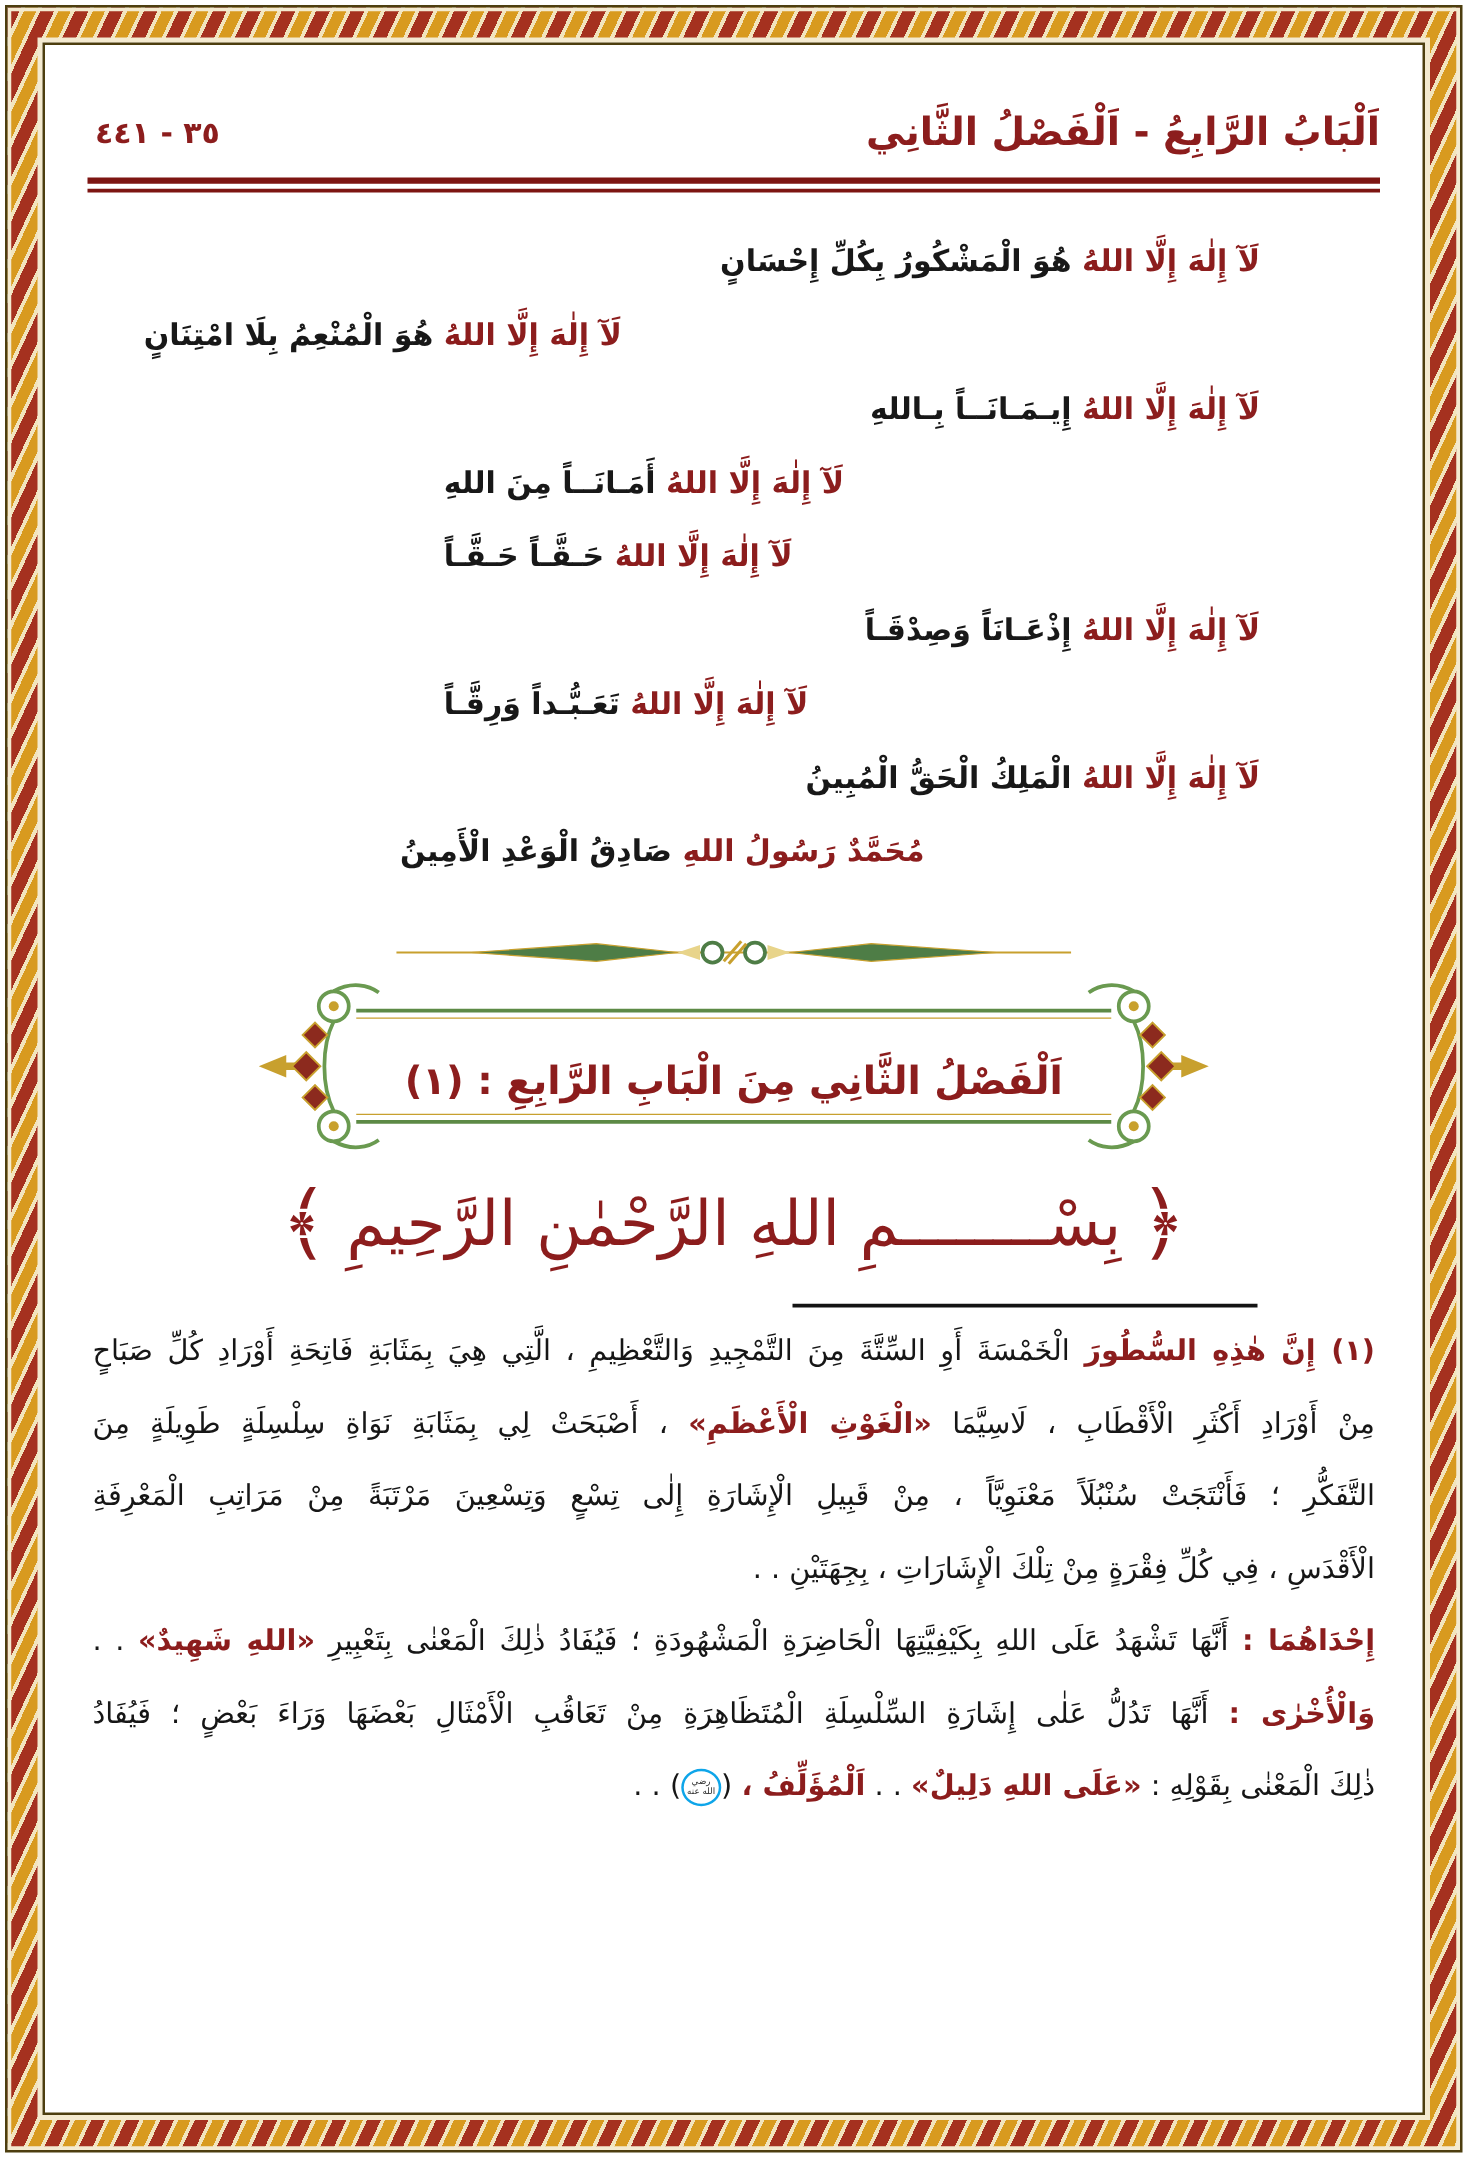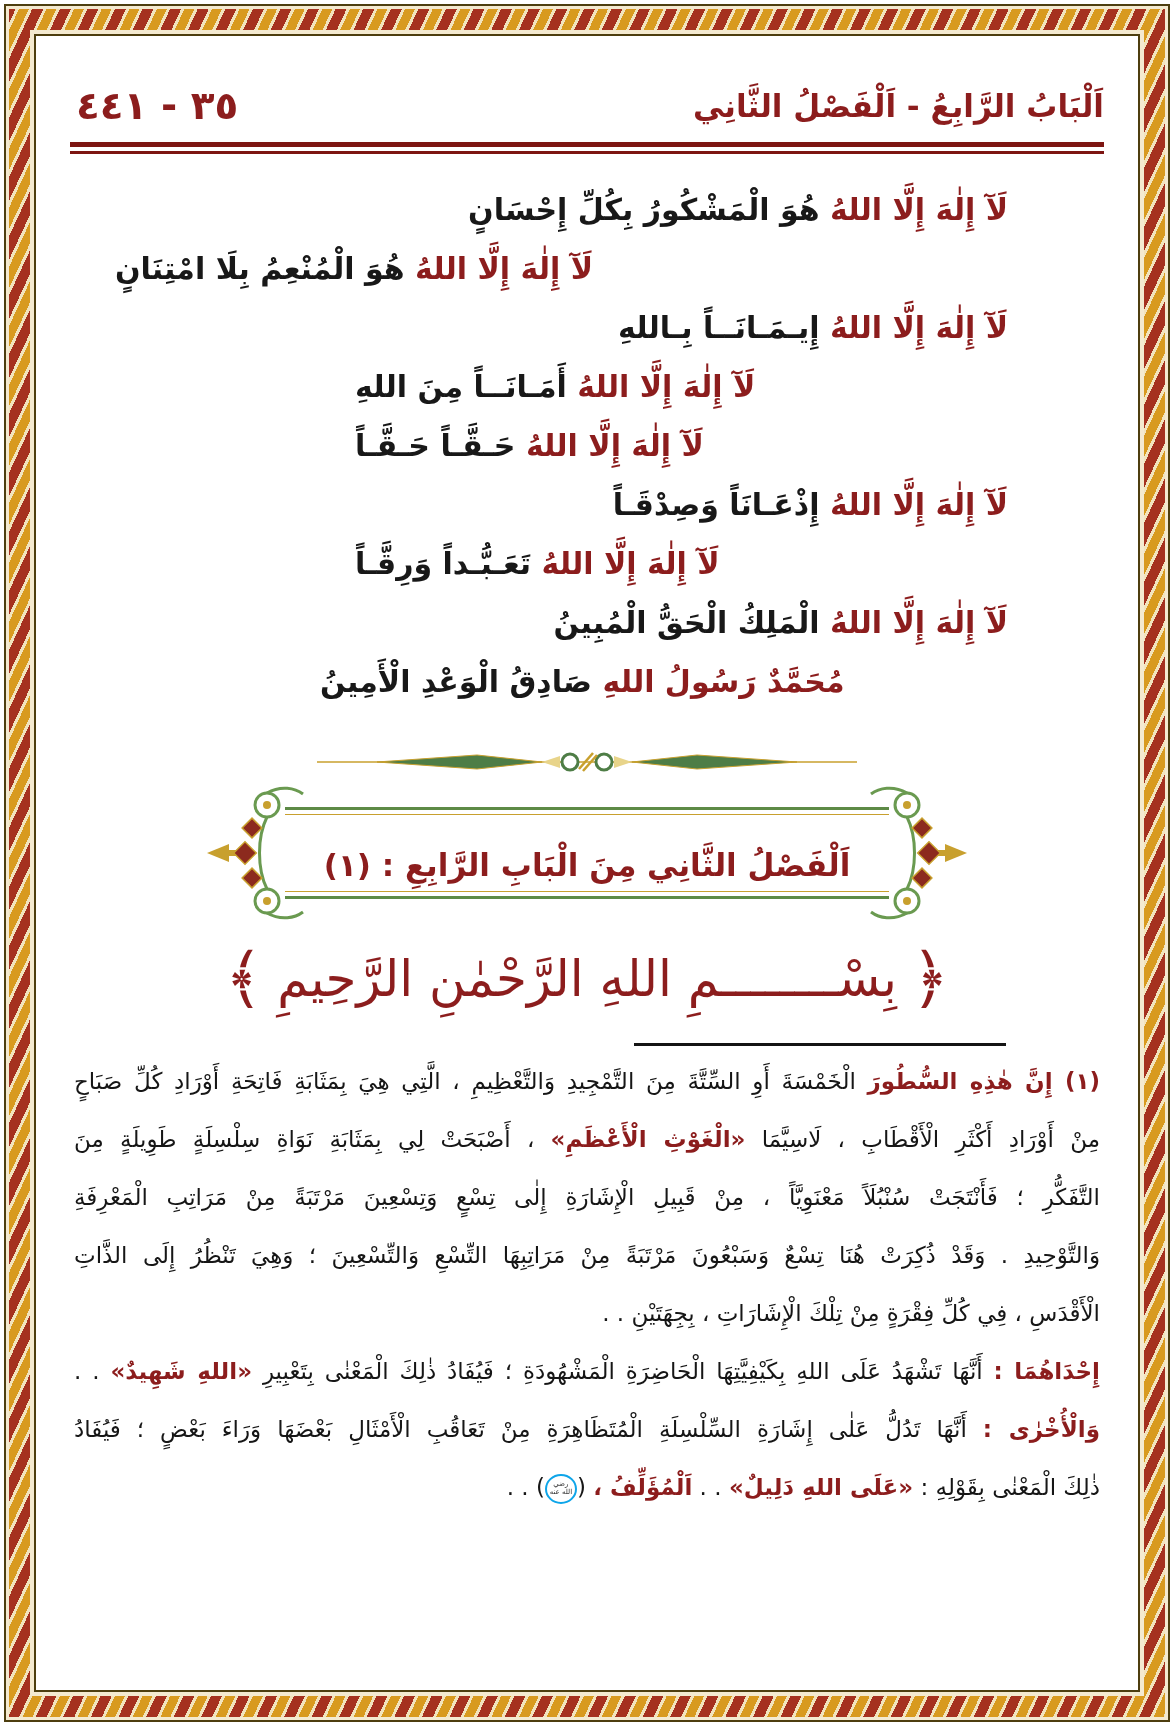--- a/index.html
+++ b/index.html
@@ -18,26 +18,26 @@
     position:absolute;inset:34px;background:#ffffff;border:2px solid #4d3e0f;
     box-shadow:0 0 0 4px #f4ead0;
     direction:rtl;padding:0 34px;box-sizing:border-box;
   }
   
   .header{position:relative;margin-top:44px;height:52px;}
   .header .title{
     text-align:right;font-size:31px;font-weight:bold;color:#8c1d1d;line-height:52px;
   }
   .header .page-num{
-    position:absolute;left:6px;top:0;font-size:39px;font-weight:bold;color:#8c1d1d;line-height:52px;
+    position:absolute;left:6px;top:0;font-size:24px;font-weight:bold;color:#8c1d1d;line-height:52px;
   }
   .rule{margin-top:10px;height:4px;border-top:5px solid #7d1512;border-bottom:3px solid #7d1512;}
   
   .litany{margin-top:26px;}
-  .lit{font-size:30px;font-weight:bold;line-height:59px;white-space:nowrap;color:#181818;}
+  .lit{font-size:24px;font-weight:bold;line-height:59px;white-space:nowrap;color:#181818;}
   .lit .red{color:#8c1d1d;}
   .l-right{text-align:right;padding-left:0;padding-right:96px;}
   .l-a{text-align:left;padding-left:45px;}
   .l-b{text-align:left;padding-left:285px;}
   .l-c{text-align:left;padding-left:250px;}
   
   .divider{margin-top:32px;text-align:center;}
   
   .frame-wrap{margin-top:22px;display:flex;justify-content:center;}
   .frame{position:relative;width:640px;height:92px;}
@@ -160,21 +160,20 @@
   <div class="basmala">
     <span class="bracket">﴿</span><span class="bas-text">بِسْــــــــمِ اللهِ الرَّحْمٰنِ الرَّحِيمِ</span><span class="bracket">﴾</span>
   </div>
 
   <div class="footnote">
     <div class="fn-sep"></div>
     <div class="fn-text">
       <div class="fn-line just"><span class="red">(١) إِنَّ هٰذِهِ السُّطُورَ</span><span> الْخَمْسَةَ أَوِ السِّتَّةَ مِنَ التَّمْجِيدِ وَالتَّعْظِيمِ ، الَّتِي هِيَ بِمَثَابَةِ فَاتِحَةِ أَوْرَادِ كُلِّ صَبَاحٍ</span></div>
       <div class="fn-line just"><span>مِنْ أَوْرَادِ أَكْثَرِ الْأَقْطَابِ ، لَاسِيَّمَا </span><span class="red">«الْغَوْثِ الْأَعْظَمِ»</span><span> ، أَصْبَحَتْ لِي بِمَثَابَةِ نَوَاةِ سِلْسِلَةٍ طَوِيلَةٍ مِنَ</span></div>
       <div class="fn-line just"><span>التَّفَكُّرِ ؛ فَأَنْتَجَتْ سُنْبُلَاً مَعْنَوِيَّاً ، مِنْ قَبِيلِ الْإِشَارَةِ إِلٰى تِسْعٍ وَتِسْعِينَ مَرْتَبَةً مِنْ مَرَاتِبِ الْمَعْرِفَةِ</span></div>
-      <div class="fn-line just"><span>وَالتَّوْحِيدِ . وَقَدْ ذُكِرَتْ هُنَا تِسْعٌ وَسَبْعُونَ مَرْتَبَةً مِنْ مَرَاتِبِهَا التِّسْعِ وَالتِّسْعِينَ ؛ وَهِيَ تَنْظُرُ إِلَى الذَّاتِ</span></div>
       <div class="fn-line start"><span>الْأَقْدَسِ ، فِي كُلِّ فِقْرَةٍ مِنْ تِلْكَ الْإِشَارَاتِ ، بِجِهَتَيْنِ . .</span></div>
       <div class="fn-line just"><span class="red">إِحْدَاهُمَا :</span><span> أَنَّهَا تَشْهَدُ عَلَى اللهِ بِكَيْفِيَّتِهَا الْحَاضِرَةِ الْمَشْهُودَةِ ؛ فَيُفَادُ ذٰلِكَ الْمَعْنٰى بِتَعْبِيرِ </span><span class="red">«اللهِ شَهِيدٌ»</span><span> . .</span></div>
       <div class="fn-line just"><span class="red">وَالْأُخْرٰى :</span><span> أَنَّهَا تَدُلُّ عَلٰى إِشَارَةِ السِّلْسِلَةِ الْمُتَظَاهِرَةِ مِنْ تَعَاقُبِ الْأَمْثَالِ بَعْضَهَا وَرَاءَ بَعْضٍ ؛ فَيُفَادُ</span></div>
       <div class="fn-line start"><span>ذٰلِكَ الْمَعْنٰى بِقَوْلِهِ : </span><span class="red">«عَلَى اللهِ دَلِيلٌ»</span><span> . . </span><span class="red">اَلْمُؤَلِّفُ ،</span><span> (</span><span class="seal">رضي الله عنه</span><span>) . .</span></div>
     </div>
   </div>
 
 </div>
 
 </body></html>

